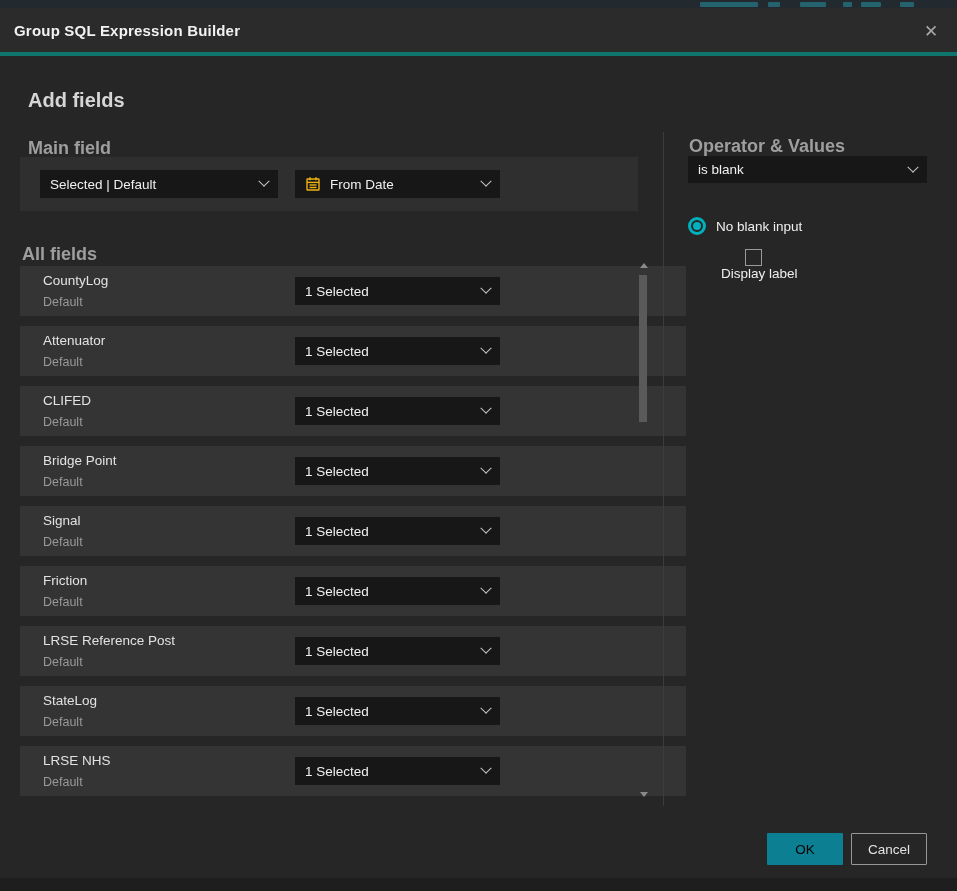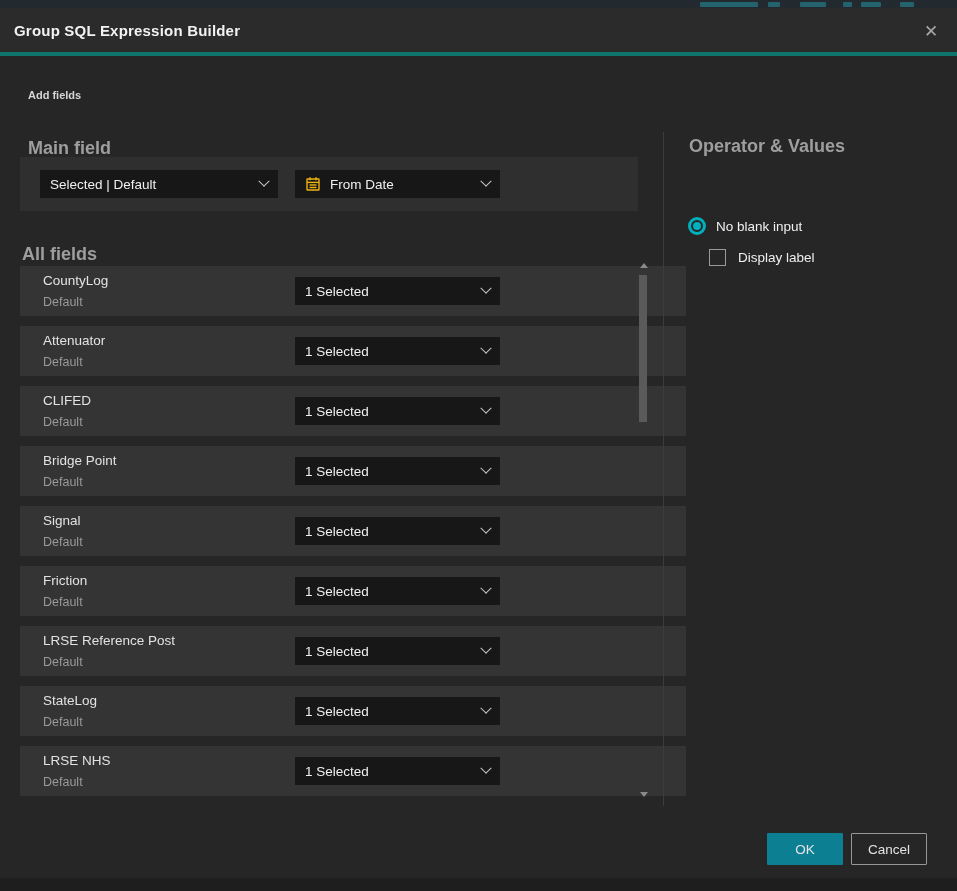--- a/index.html
+++ b/index.html
@@ -36,21 +36,21 @@
     display: flex; align-items: center;
     padding: 0 14px; box-sizing: border-box;
   }
   .titlebar .title { font-size: 15px; font-weight: 700; color: #f2f2f2; letter-spacing: .2px; }
   .close-btn {
     position: absolute; right: 12px; top: 10px;
     width: 28px; height: 28px; line-height: 28px;
     text-align: center; font-size: 17px; color: #a6a6a6; cursor: pointer;
   }
 
-  .h-add { position: absolute; left: 28px; top: 81px; font-size: 11px; font-weight: 700; color: #d6d6d6; }
+  .h-add { position: absolute; left: 28px; top: 81px; font-size: 20px; font-weight: 700; color: #d6d6d6; }
   .sec-label { position: absolute; font-size: 18px; font-weight: 700; color: #9e9e9e; }
 
   .main-panel {
     position: absolute; left: 20px; top: 149px; width: 618px; height: 54px;
     background: #2f2f2f;
   }
 
   .dd {
     position: absolute; height: 28px;
     background: #171717;
@@ -105,35 +105,35 @@
   .radio-outer {
     width: 18px; height: 18px; border-radius: 50%;
     border: 3px solid #00b0bd; box-sizing: border-box;
     background: #262626;
     display: flex; align-items: center; justify-content: center;
     cursor: pointer; flex: 0 0 auto;
   }
   .radio-dot { width: 8px; height: 8px; border-radius: 50%; background: #00b0bd; }
   .radio-row .rlabel { margin-left: 10px; font-size: 13.5px; color: #efefef; }
 
-  .check-row { position: absolute; left: 709px; top: 241px; display: flex; align-items: center; }
+  .check-row { position: absolute; left: 709px; top: 241px; display: flex; align-items: center; flex-direction: column; }
   .checkbox {
     width: 15px; height: 15px; border: 1.5px solid #9a9a9a;
     background: transparent; cursor: pointer; flex: 0 0 auto;
   }
   .check-row .clabel { margin-left: 12px; font-size: 13.5px; color: #efefef; }
 
   
   .btn {
     position: absolute; top: 825px; width: 76px; height: 32px;
     display: flex; align-items: center; justify-content: center;
     font-size: 13.5px; box-sizing: border-box; cursor: pointer;
     border-radius: 1px;
   }
-  .btn-ok { left: 767px; background: #0d7f93; color: #e5e5e5; }
+  .btn-ok { left: 767px; background: #0d7f93; color: #000000; }
   .btn-cancel { left: 851px; background: transparent; color: #e3e3e3; border: 1px solid #979797; }
 </style>
 </head>
 <body>
 
 <div class="page">
 
   <div class="bg-top">
     <span class="frag" style="left:700px;width:58px"></span>
     <span class="frag" style="left:768px;width:12px"></span>
@@ -258,20 +258,24 @@
       </div>
     </div>
 
     <div class="sb-arrow-up"></div>
     <div class="sb-thumb"></div>
     <div class="sb-arrow-down"></div>
 
     <div class="v-divider"></div>
 
     <div class="sec-label" style="left:689px; top:128px;">Operator &amp; Values</div>
+    <div class="dd op-dd">
+      <span class="dd-text">is blank</span>
+      <span class="chev"></span>
+    </div>
 
     <div class="radio-row">
       <span class="radio-outer">
           <span class="radio-dot"></span>
         </span>
       <span class="rlabel">No blank input</span>
     </div>
 
     <div class="check-row">
       <span class="checkbox"></span>

